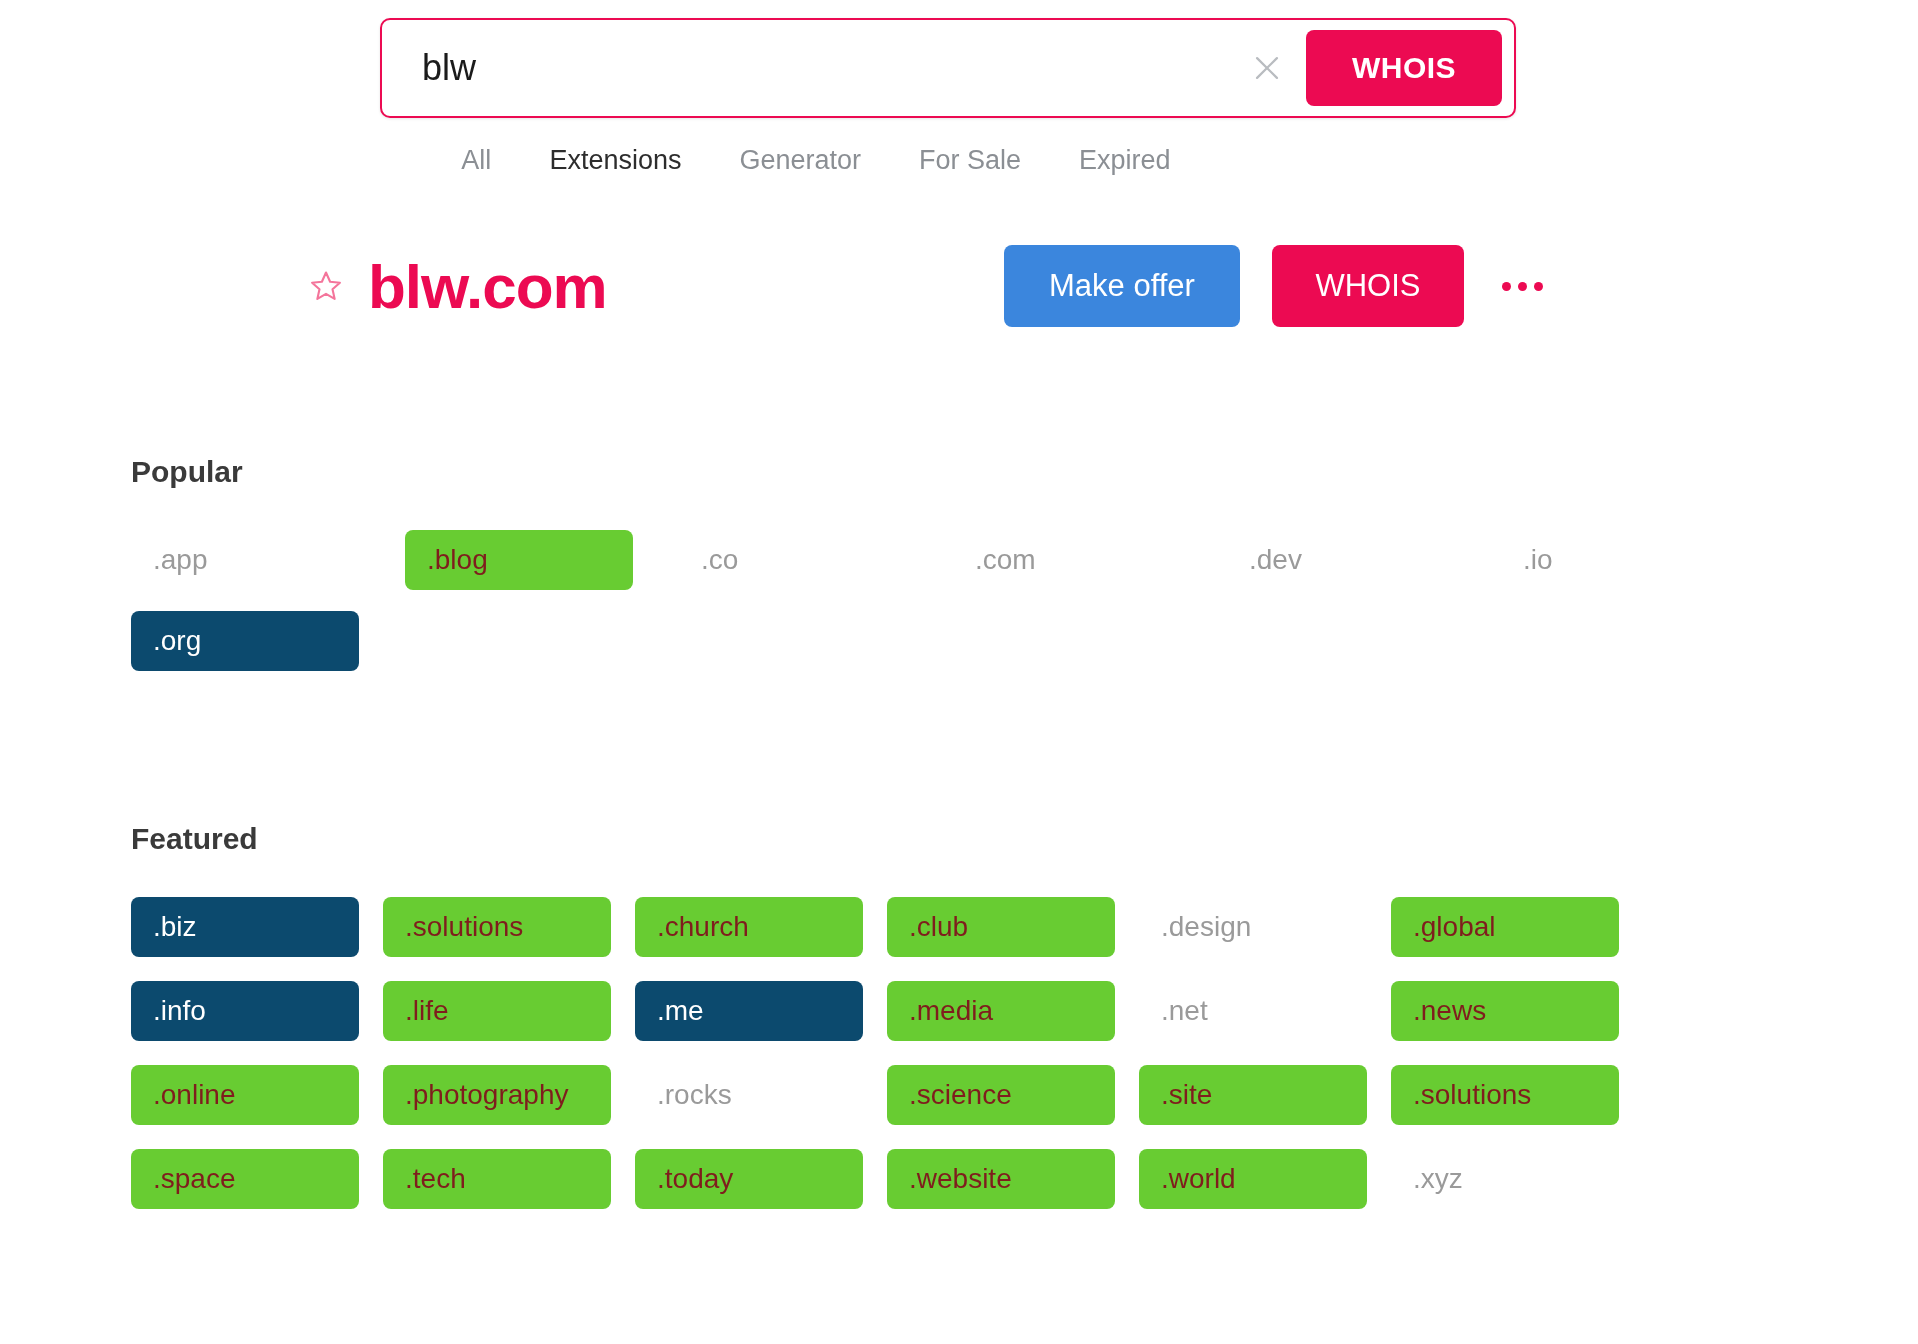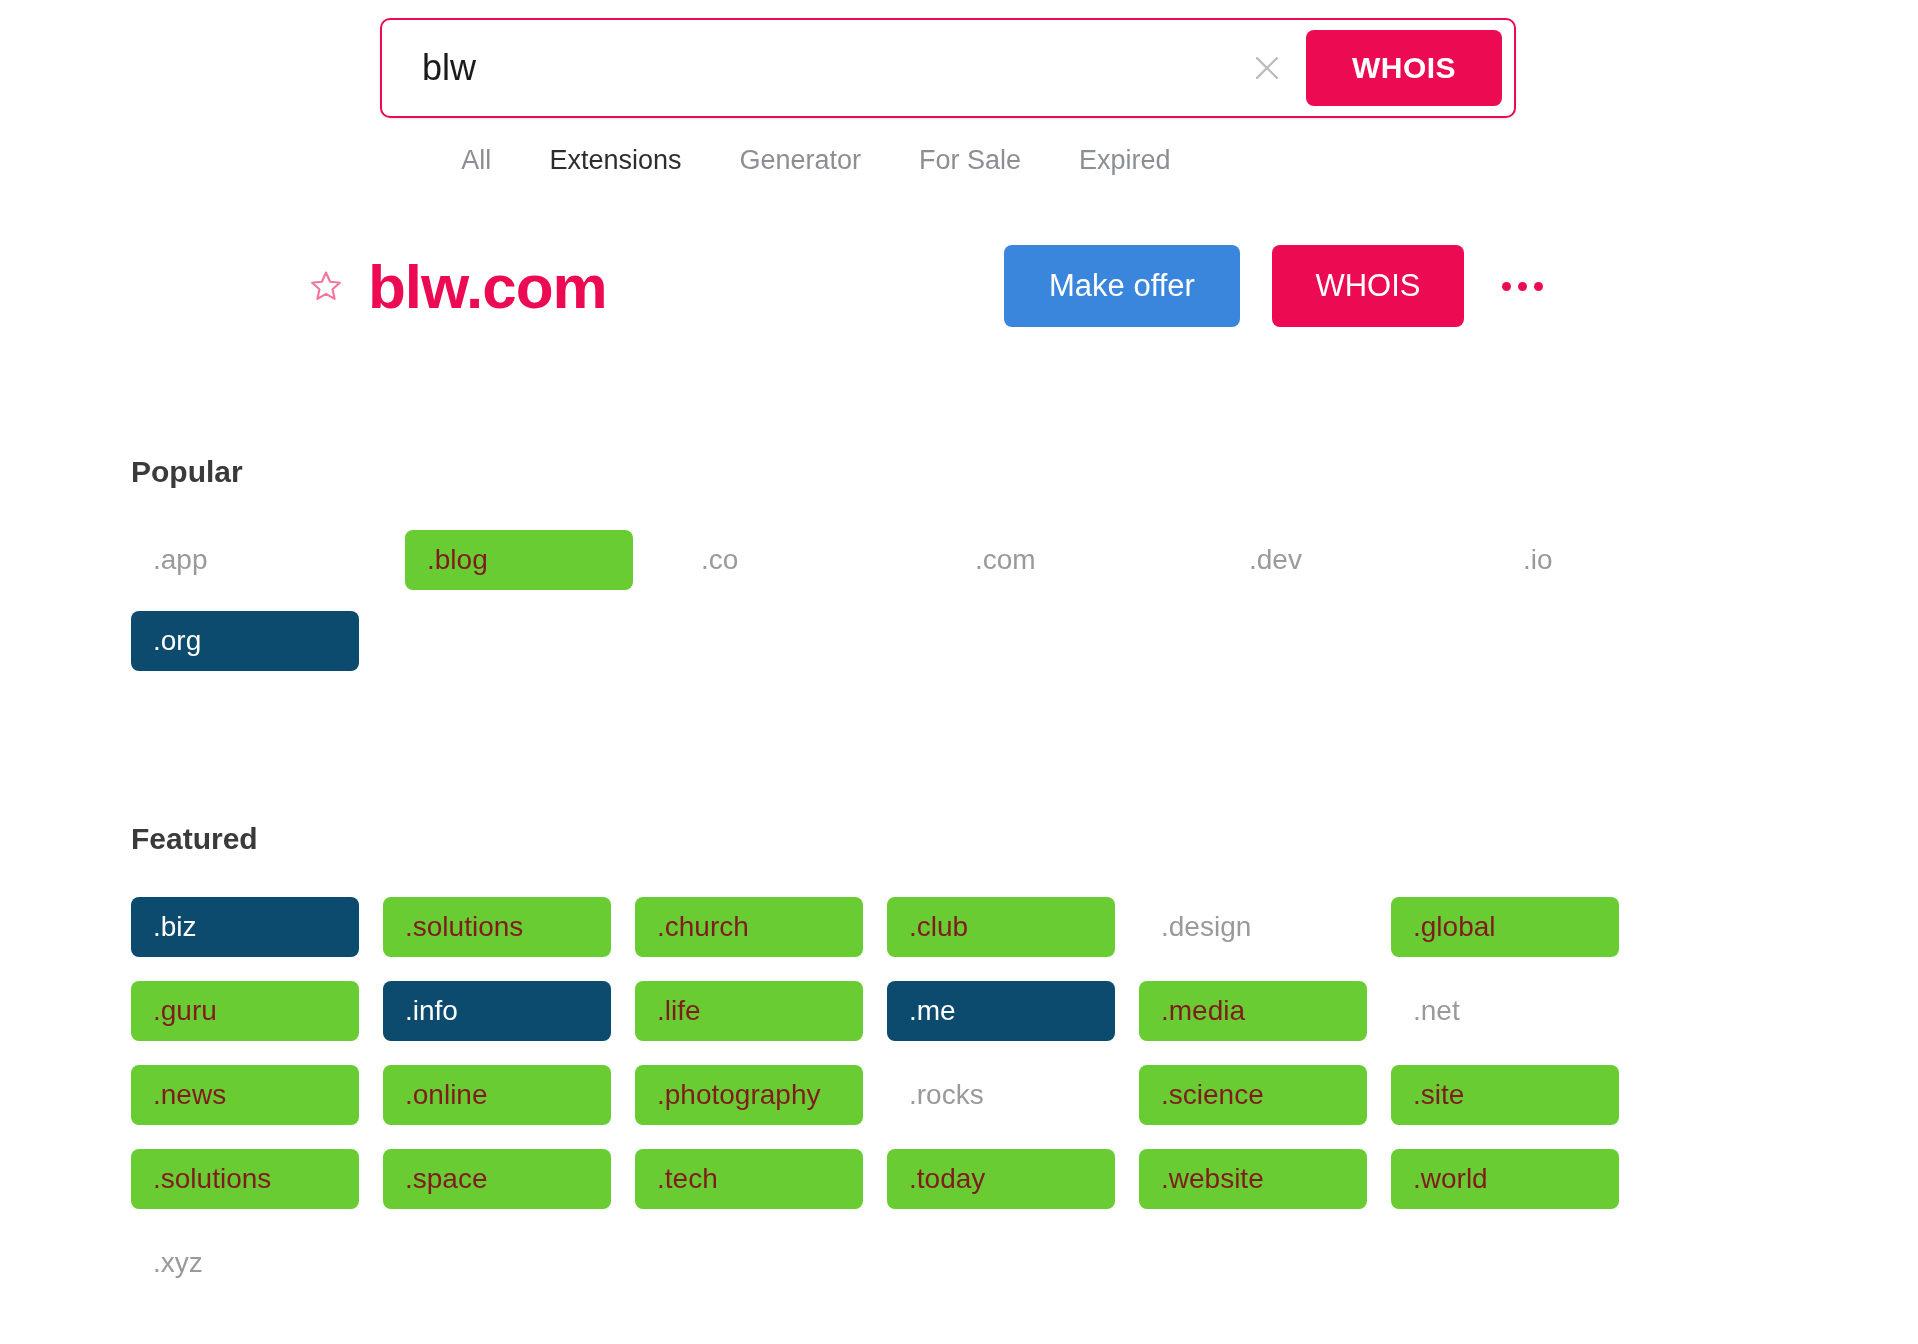--- a/index.html
+++ b/index.html
@@ -263,21 +263,20 @@
 
 <section class="section" id="featured-section">
   <h2 class="section-title">Featured</h2>
   <div class="ext-grid" id="featured-grid">
       <div class="ext-chip blue">.biz</div>
       <div class="ext-chip green">.solutions</div>
       <div class="ext-chip green">.church</div>
       <div class="ext-chip green">.club</div>
       <div class="ext-chip plain">.design</div>
       <div class="ext-chip green">.global</div>
-      <div class="ext-chip green">.guru</div>
       <div class="ext-chip blue">.info</div>
       <div class="ext-chip green">.life</div>
       <div class="ext-chip blue">.me</div>
       <div class="ext-chip green">.media</div>
       <div class="ext-chip plain">.net</div>
       <div class="ext-chip green">.news</div>
       <div class="ext-chip green">.online</div>
       <div class="ext-chip green">.photography</div>
       <div class="ext-chip plain">.rocks</div>
       <div class="ext-chip green">.science</div>

